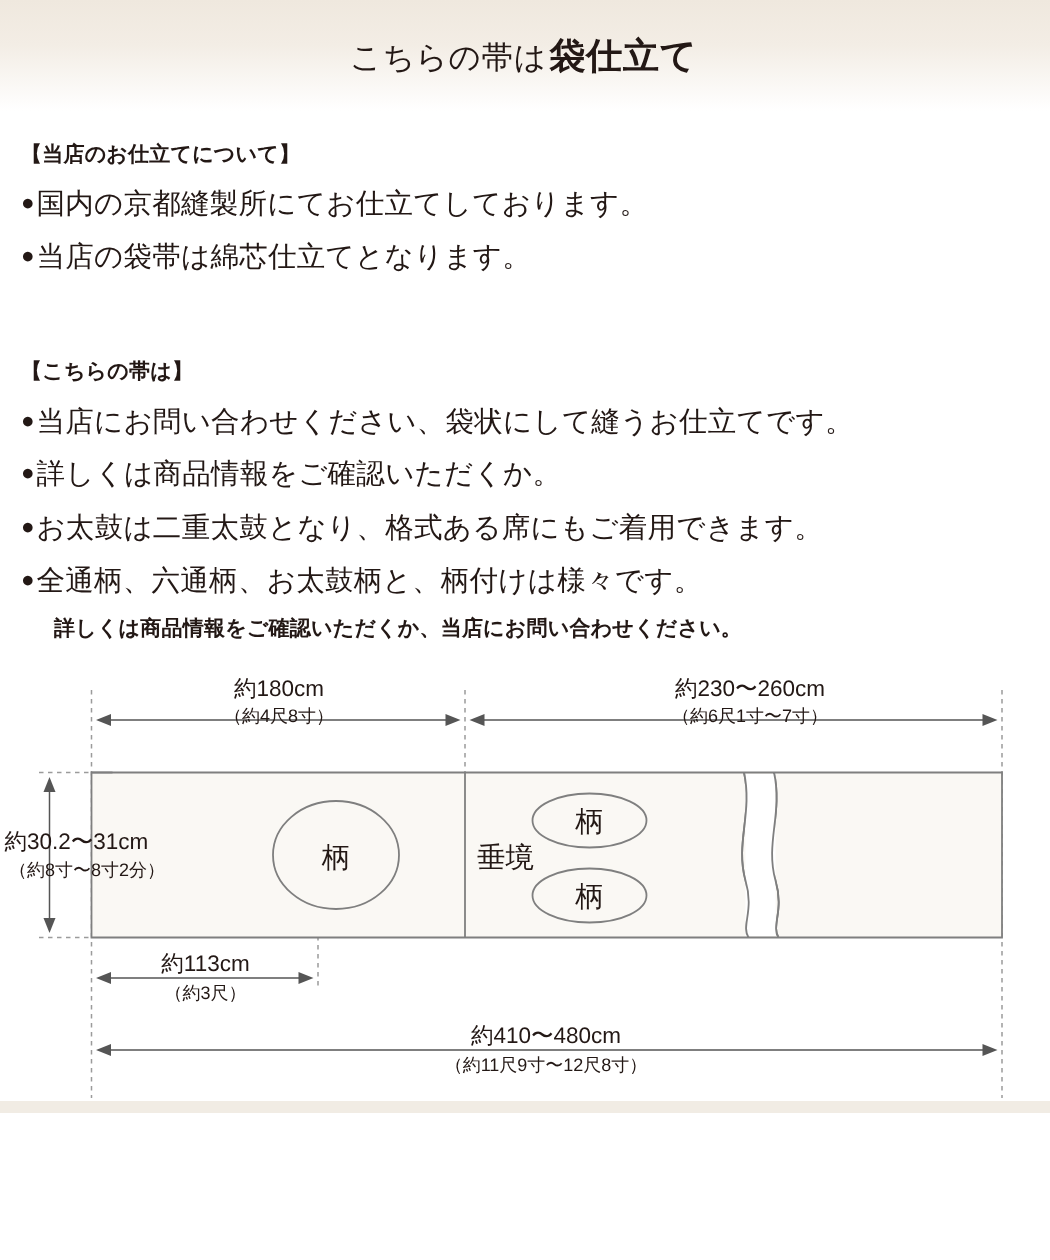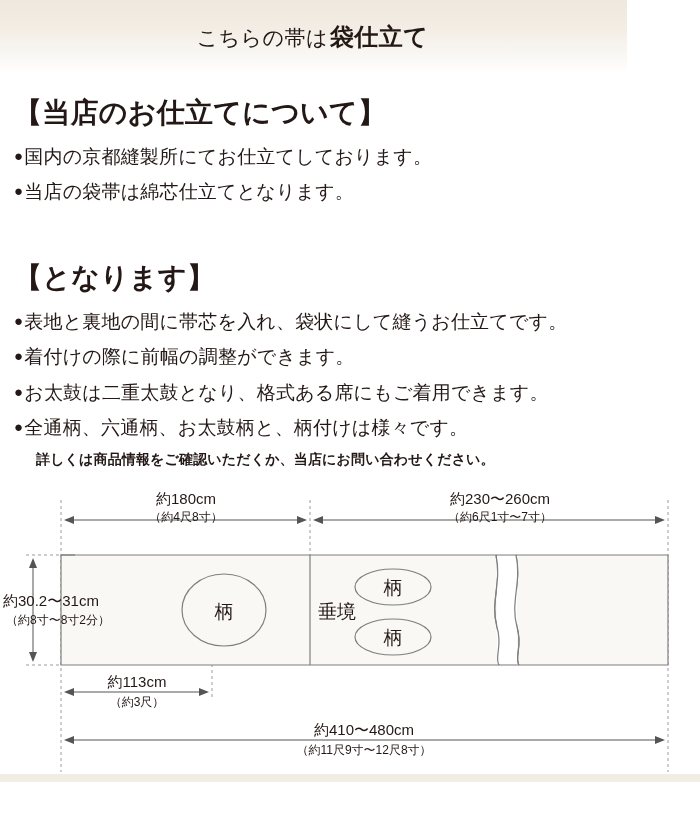--- a/index.html
+++ b/index.html
@@ -11,21 +11,21 @@
     height: 840px;
     background: #ffffff;
     font-family: "Liberation Serif", "DejaVu Serif", serif;
     color: #231815;
     overflow: hidden;
     position: relative;
   }
 
   
   .header-band {
-    width: 627px;
+    width: 700px;
     height: 74px;
     background: linear-gradient(to bottom, #efe8de 0%, #f3ede5 40%, #ffffff 100%);
     display: flex;
     align-items: center;
     justify-content: center;
     box-sizing: border-box;
   }
   .header-title {
     font-size: 23px;
     letter-spacing: 0.02em;
@@ -42,21 +42,21 @@
     font-weight: bold;
     padding: 0 2px;
   }
 
   
   .content {
     padding: 0 14px;
     box-sizing: border-box;
   }
   .section-heading {
-    font-size: 28px;
+    font-size: 14px;
     font-weight: bold;
     margin: 20px 0 10px 0;
     letter-spacing: 0.01em;
   }
   .section-heading.second {
     margin-top: 52px;
   }
   .bullet-line {
     font-size: 19px;
     line-height: 1.55;
@@ -110,27 +110,27 @@
 
   <div class="section-heading">【当店のお仕立てについて】</div>
 
   <div class="bullet-line">
     <span class="dot">●</span><span>国内の京都縫製所にてお仕立てしております。</span>
   </div>
   <div class="bullet-line">
     <span class="dot">●</span><span>当店の袋帯は綿芯仕立てとなります。</span>
   </div>
 
-  <div class="section-heading second">【となります】</div>
-
-  <div class="bullet-line">
-    <span class="dot">●</span><span>表地と裏地の間に帯芯を入れ、袋状にして縫うお仕立てです。</span>
-  </div>
-  <div class="bullet-line">
-    <span class="dot">●</span><span>着付けの際に前幅の調整ができます。</span>
+  <div class="section-heading second">【こちらの帯は】</div>
+
+  <div class="bullet-line">
+    <span class="dot">●</span><span>当店にお問い合わせください、袋状にして縫うお仕立てです。</span>
+  </div>
+  <div class="bullet-line">
+    <span class="dot">●</span><span>詳しくは商品情報をご確認いただくか。</span>
   </div>
   <div class="bullet-line">
     <span class="dot">●</span><span>お太鼓は二重太鼓となり、格式ある席にもご着用できます。</span>
   </div>
   <div class="bullet-line">
     <span class="dot">●</span><span>全通柄、六通柄、お太鼓柄と、柄付けは様々です。</span>
   </div>
   <div class="sub-line">詳しくは商品情報をご確認いただくか、当店にお問い合わせください。</div>
 
 </div>

